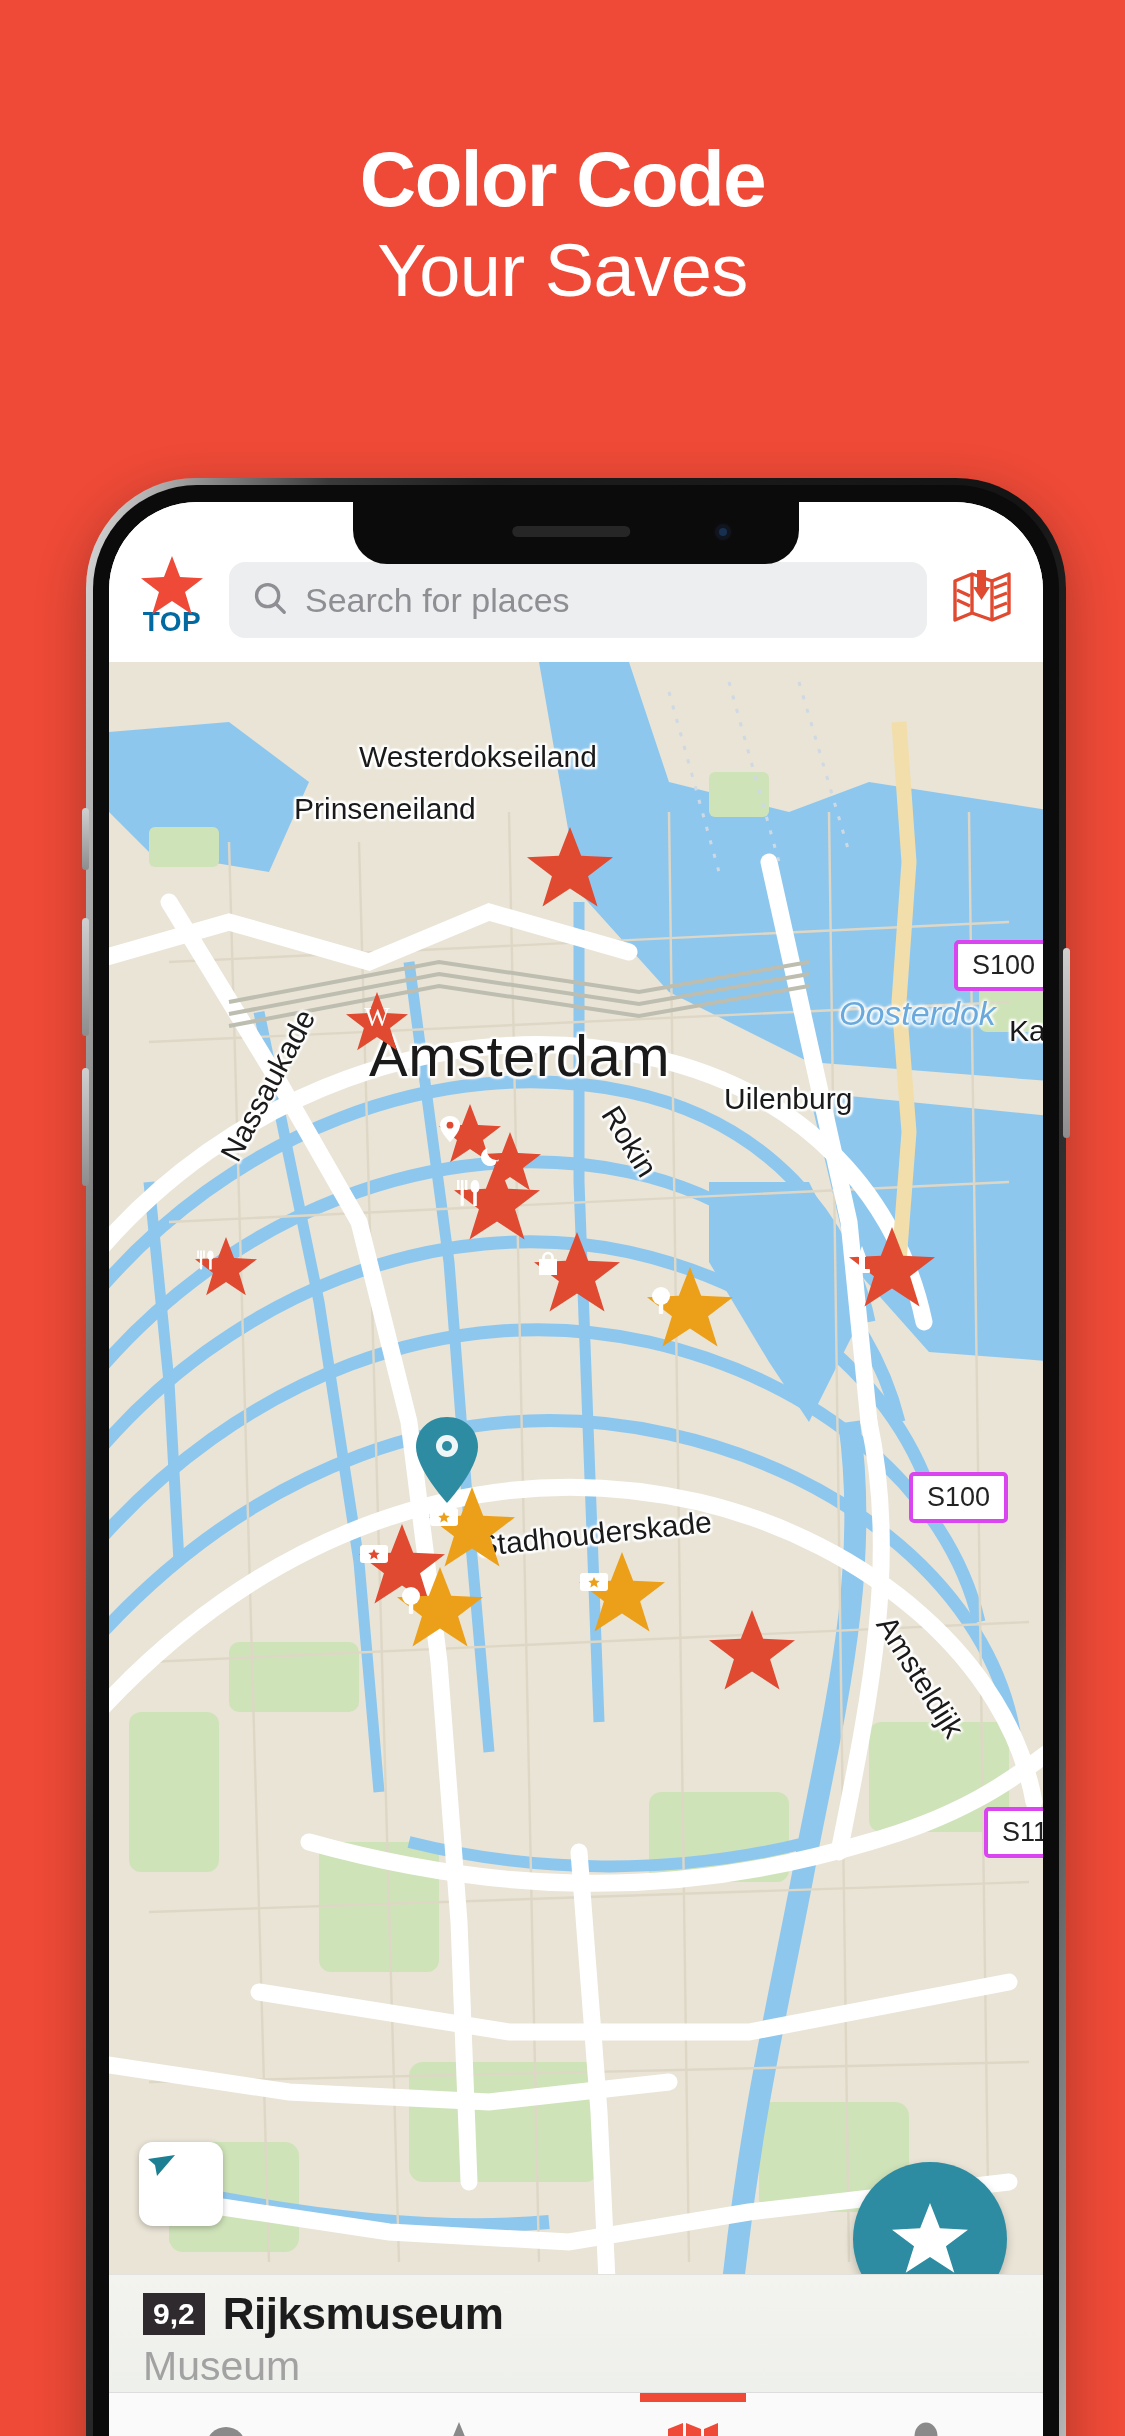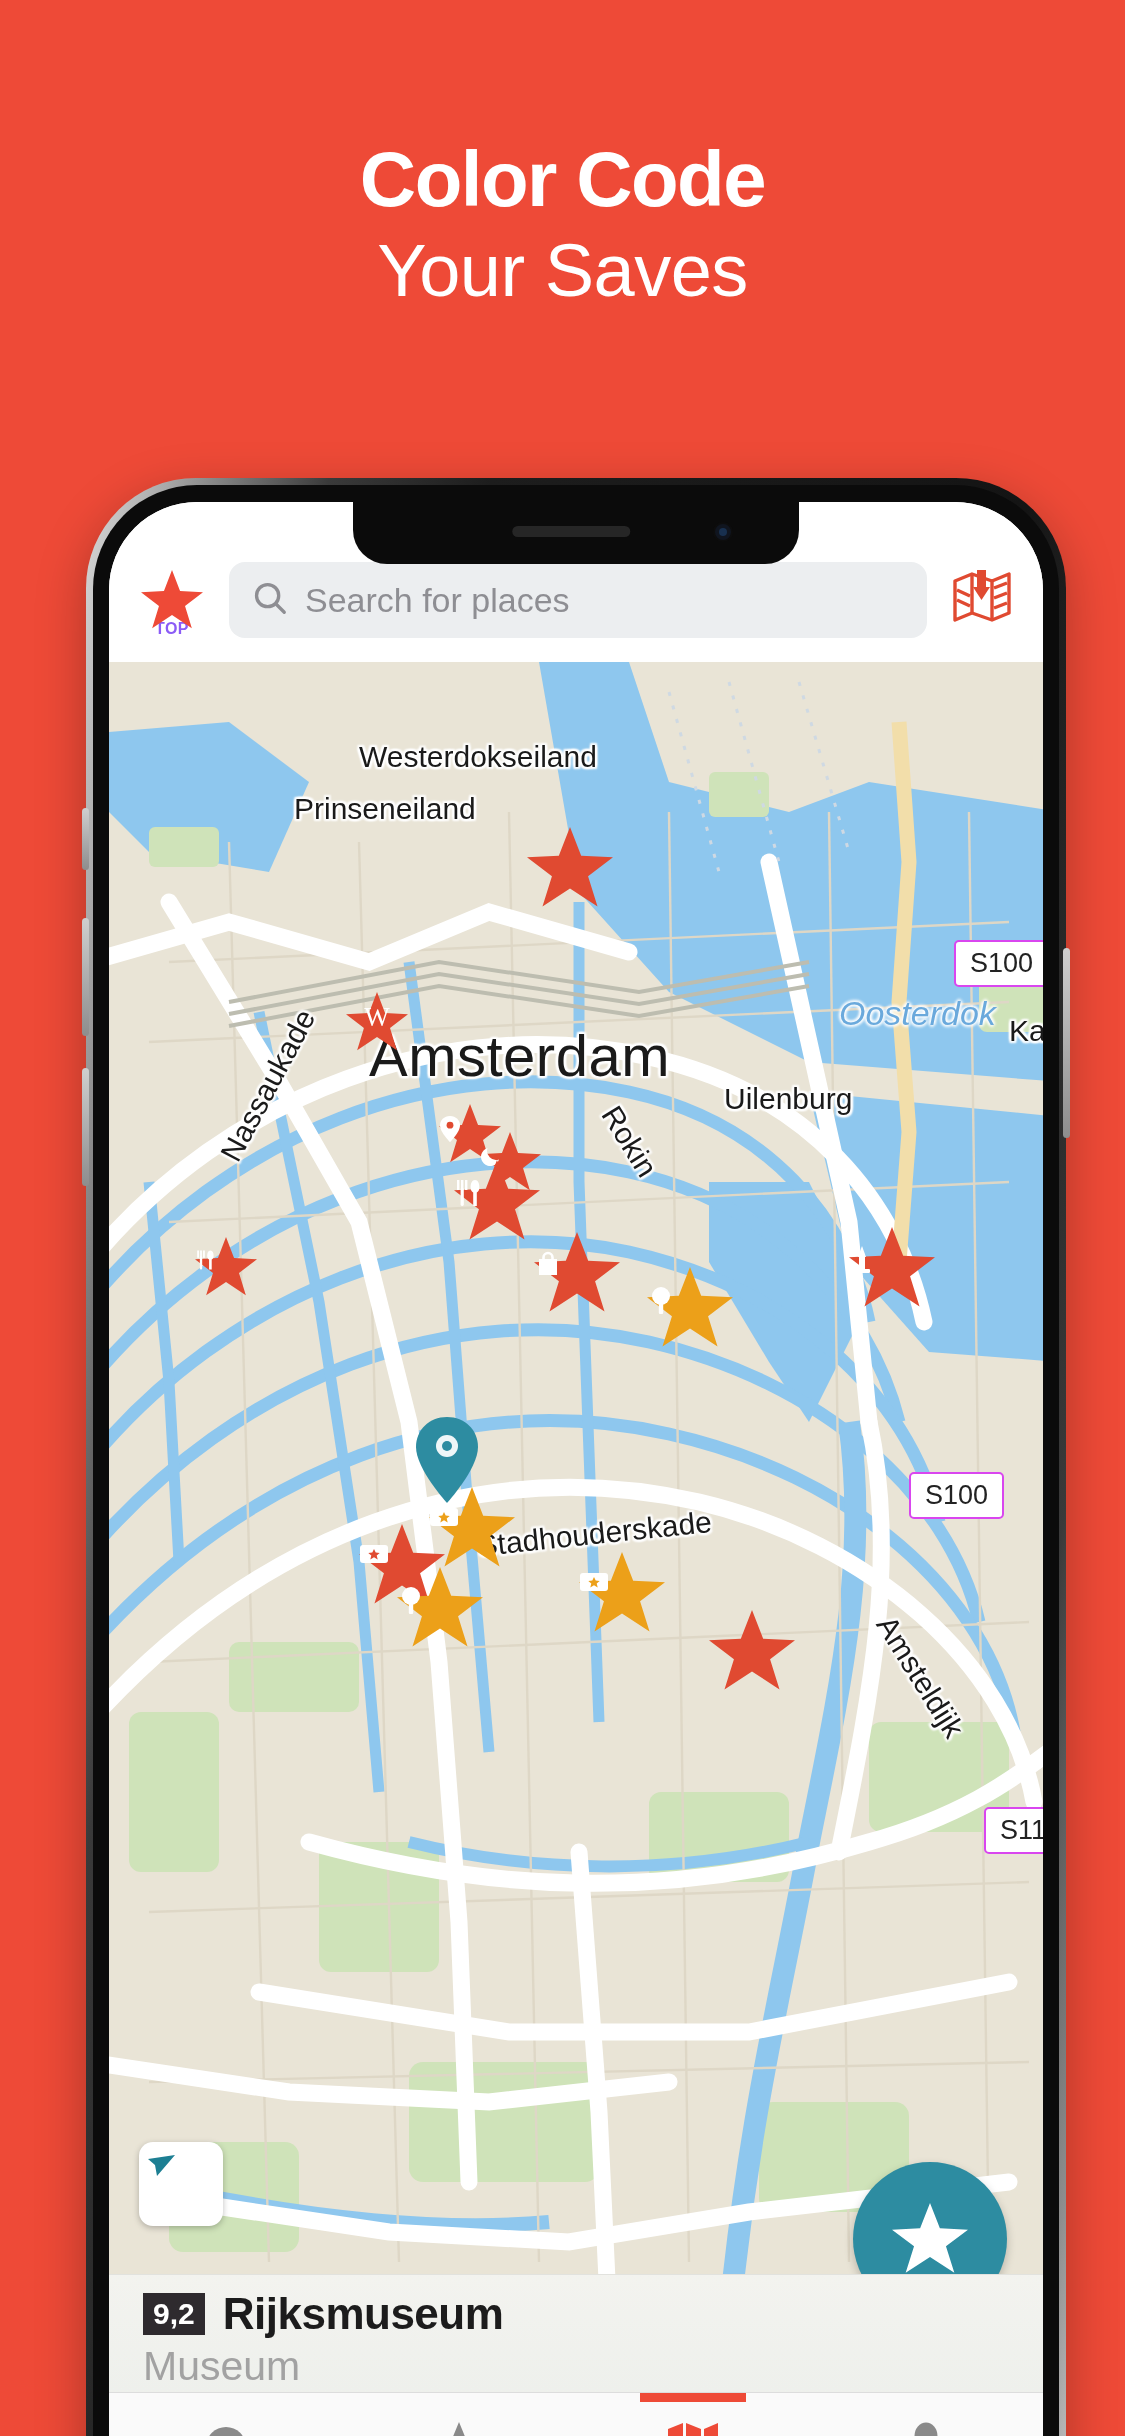--- a/index.html
+++ b/index.html
@@ -84,21 +84,21 @@
   }
   .top-star-btn {
     width: 82px; height: 86px; position: relative; flex: 0 0 auto;
     display: flex; flex-direction: column; align-items: center; justify-content: flex-end;
   }
   .top-star-btn .star-glyph {
     width: 62px; height: 60px; background: #ee4a37;
     clip-path: polygon(50% 0%,63% 35%,100% 37%,71% 60%,82% 97%,50% 75%,18% 97%,29% 60%,0% 37%,37% 35%);
   }
   .top-star-btn .top-label {
-    font-size: 16px; font-weight: 700; color: #8b5cf6;
+    font-size: 28px; font-weight: 700; color: #0369a1;
     letter-spacing: .5px; margin-top: -10px;
     -webkit-text-stroke: 3px #ffffff; paint-order: stroke fill;
   }
   .search-box {
     flex: 1 1 auto; height: 76px; border-radius: 16px;
     background: #eceef0; display: flex; align-items: center;
     padding: 0 22px; gap: 16px;
   }
   .search-box .magnifier { flex: 0 0 auto; }
   .search-placeholder { font-size: 34px; color: #8e8e93; }
@@ -115,21 +115,21 @@
     font-size: 30px;
     text-shadow: 2px 0 2px #fff, -2px 0 2px #fff, 0 2px 2px #fff, 0 -2px 2px #fff,
                  2px 2px 2px #fff, -2px -2px 2px #fff, 2px -2px 2px #fff, -2px 2px 2px #fff;
   }
   .map-label.city { font-size: 58px; letter-spacing: .5px; }
   .map-label.water { color: #6aa9dc; font-style: italic; font-size: 34px;
     text-shadow: 2px 0 3px #fff,-2px 0 3px #fff,0 2px 3px #fff,0 -2px 3px #fff; margin-left: 20px; }
   .map-label.rot { transform: rotate(-62deg); transform-origin: left center; }
   .map-label.rot2 { transform: rotate(58deg); transform-origin: left center; }
   .road-shield {
-    position: absolute; background: #fff; border: 2px solid #d946ef;
+    position: absolute; background: #fff; border: 4px solid #d946ef;
     border-radius: 5px; padding: 6px 14px; font-size: 27px; color: #222;
   }
 
   
   .mk { position: absolute; width: 62px; height: 60px; }
   .mk .bg {
     position: absolute; inset: 0;
     clip-path: polygon(50% 0%,63% 35%,100% 37%,71% 60%,82% 97%,50% 75%,18% 97%,29% 60%,0% 37%,37% 35%);
     filter: drop-shadow(0 2px 2px rgba(0,0,0,.25));
   }

